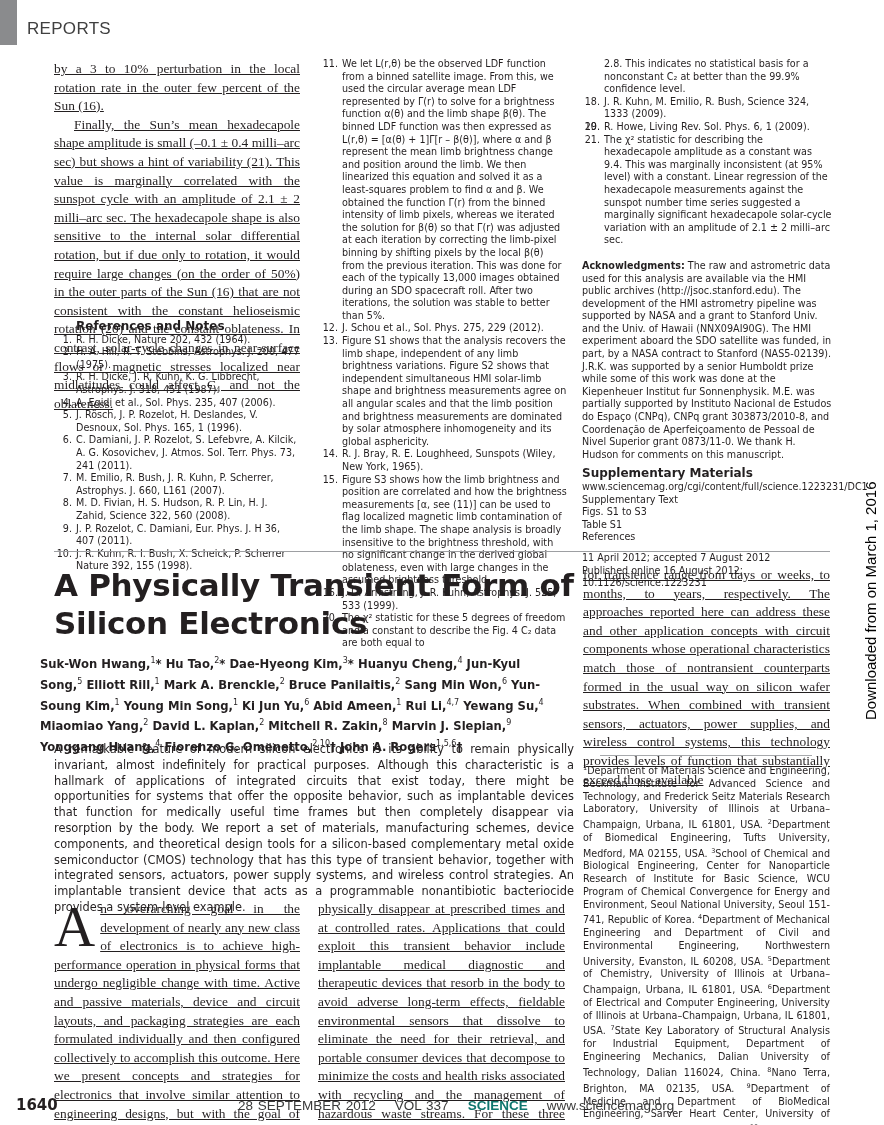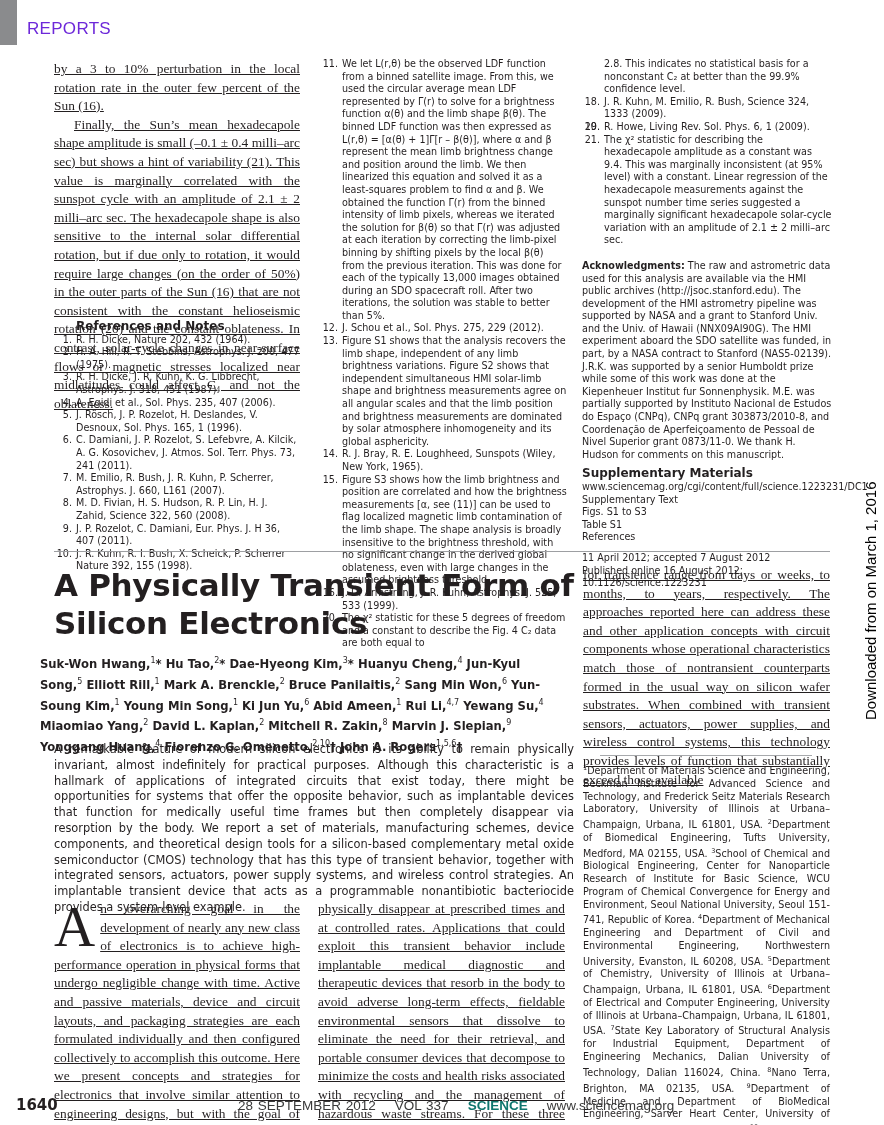--- a/index.html
+++ b/index.html
@@ -3,21 +3,21 @@
 <meta charset="utf-8">
 <style>
   html, body { margin:0; padding:0; background:#fff; }
   body { width:884px; height:1125px; position:relative; overflow:hidden; color:#231f20; }
   .abs { position:absolute; }
   .serif { font-family:"Liberation Serif", "DejaVu Serif", serif;text-decoration:underline; }
   .sans { font-family:"Liberation Sans", "DejaVu Sans", sans-serif; }
   .cond { font-family:"DejaVu Sans", "Liberation Sans", sans-serif; }
 
   #tab-bar { left:0; top:0; width:17px; height:45px; background:#8a8b8d; }
-  #section-label { left:27px; top:19px; font-size:17px; color:#6d28d9; letter-spacing:0.3px; }
+  #section-label { left:27px; top:19px; font-size:17px; color:#404040; letter-spacing:0.3px; }
 
   .body-col { font-size:13.4px; line-height:18.6px; text-align:justify; }
   .body-col p { margin:0; }
   .body-col p.indent { text-indent:20px; }
 
   .refs { font-size:9.6px; line-height:12.6px; color:#231f20; }
   .refs h4 { font-size:12px; margin:0 0 1px 22px; font-weight:bold; }
   .refs ol { margin:0; padding:0; list-style:none; }
   .refs li { position:relative; padding-left:22px; }
   .refs li .num { position:absolute; left:0; width:18px; text-align:right; }

